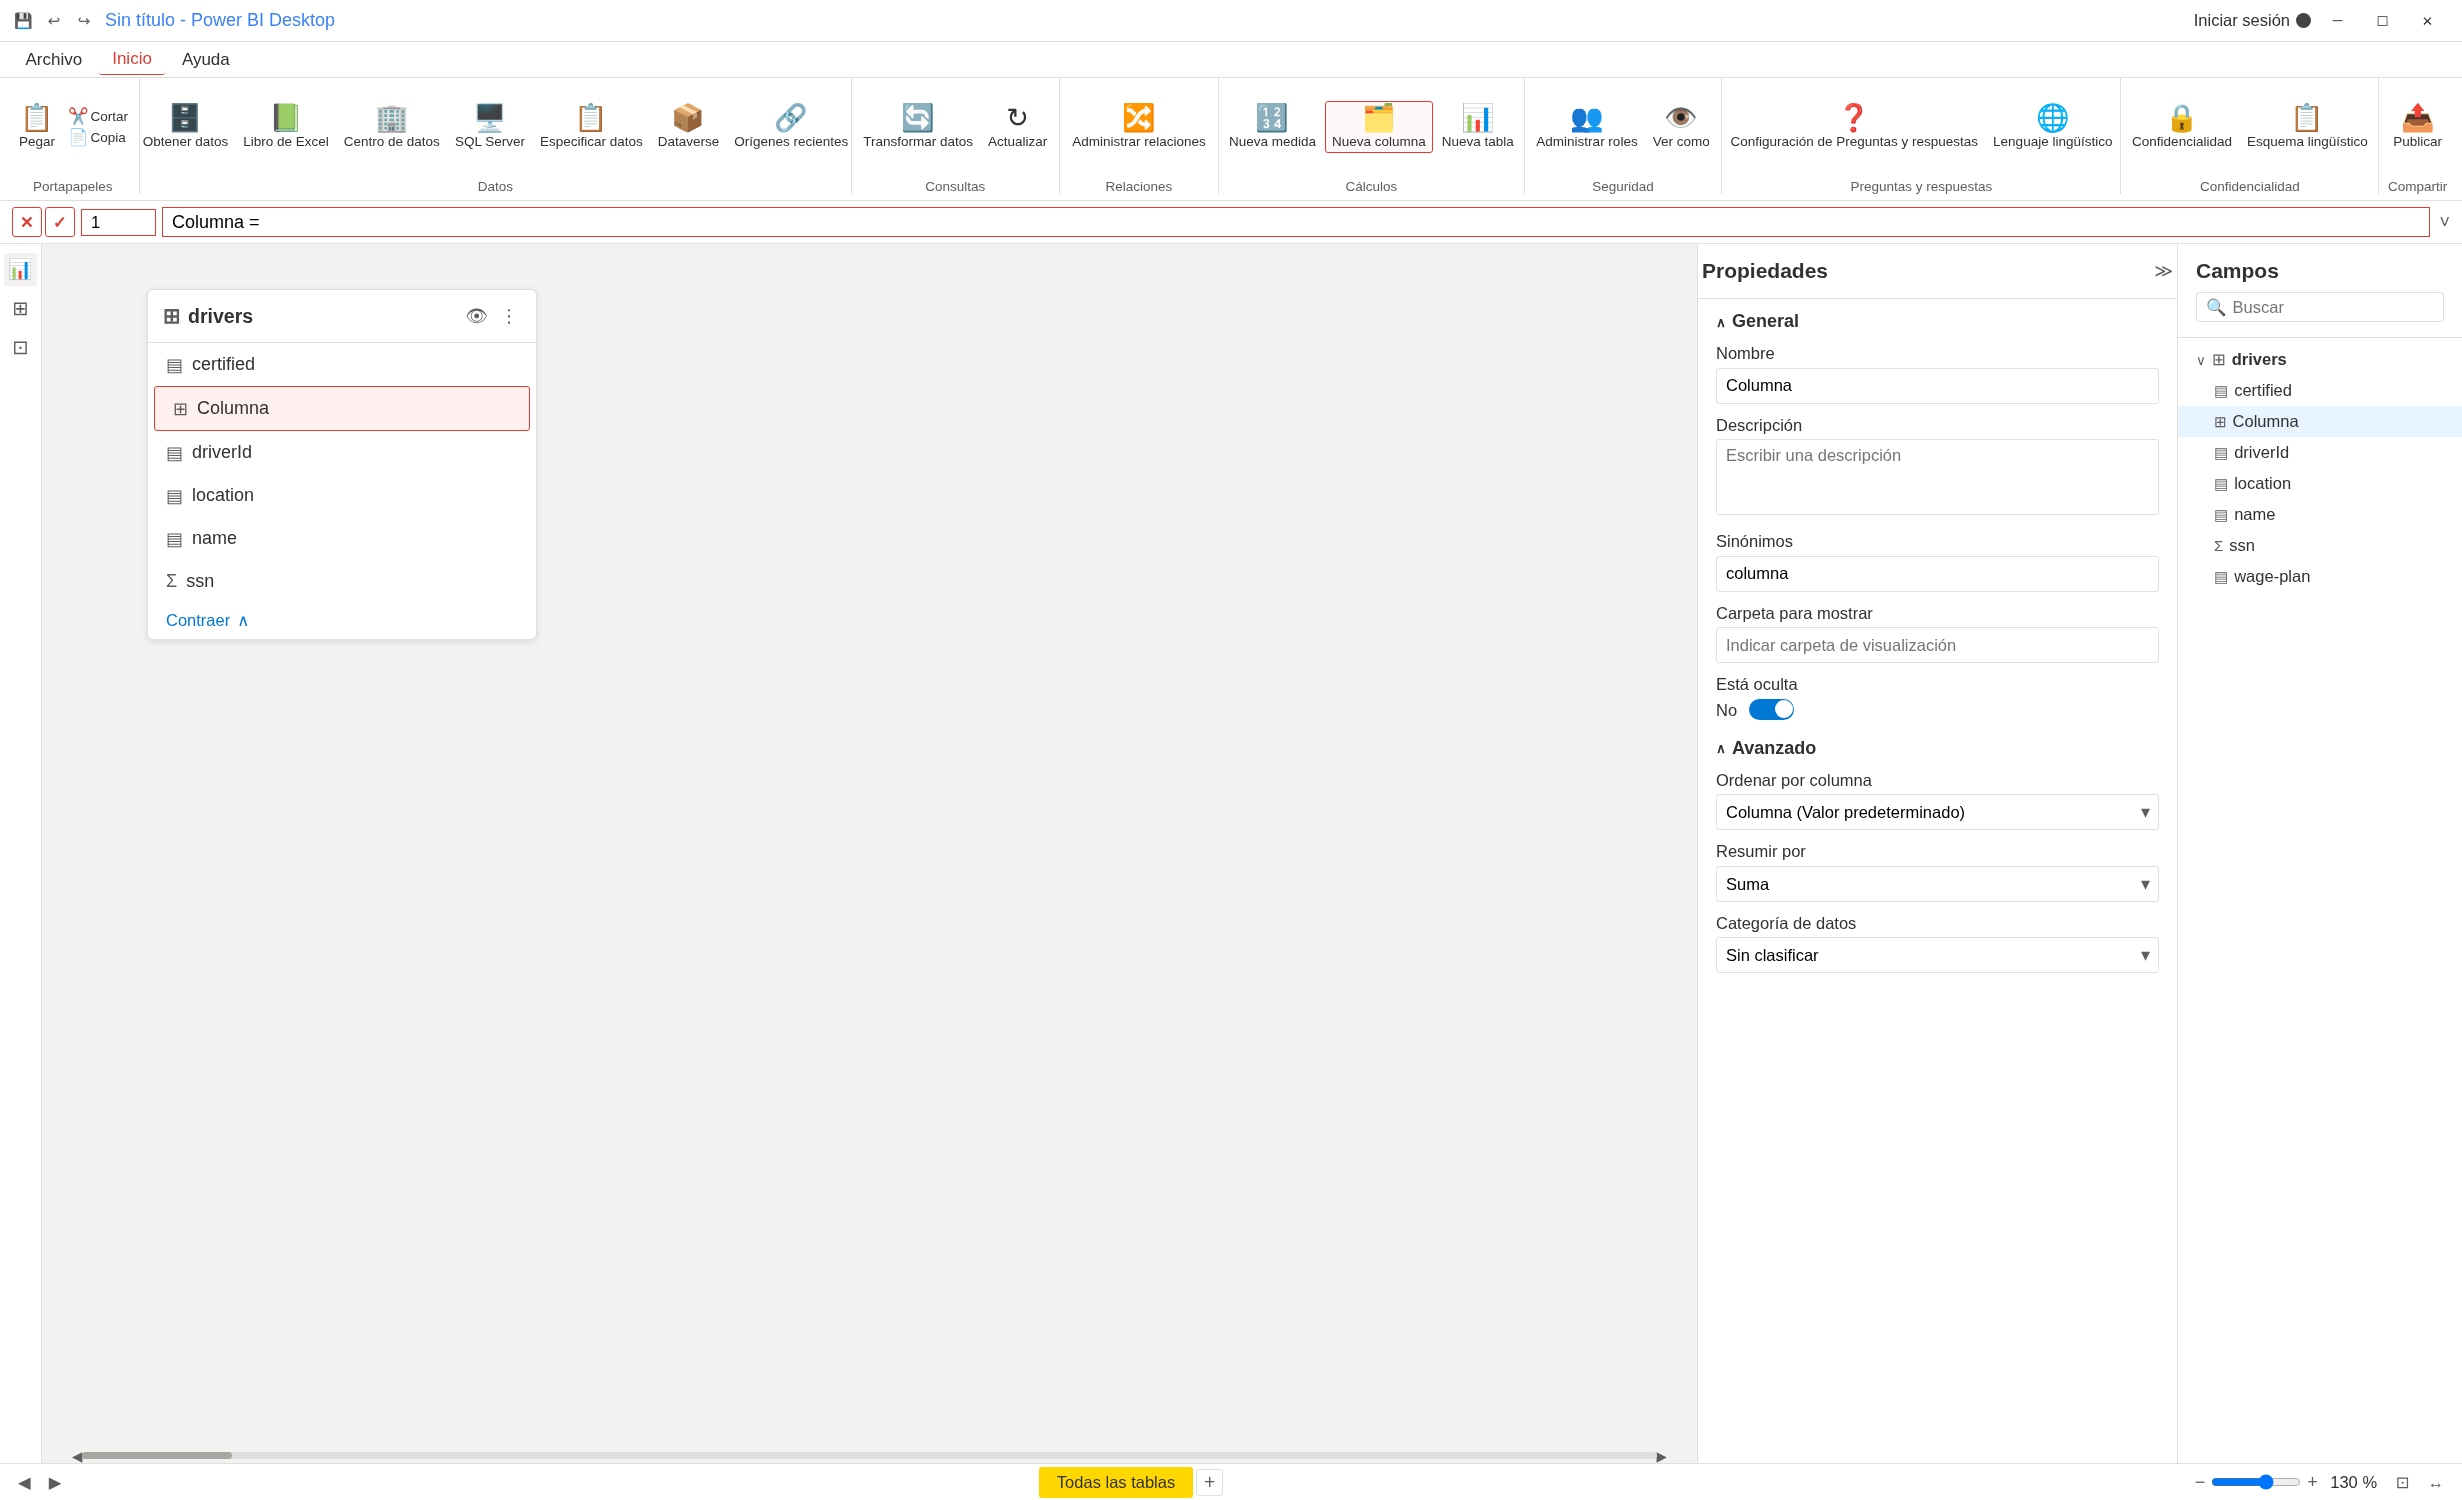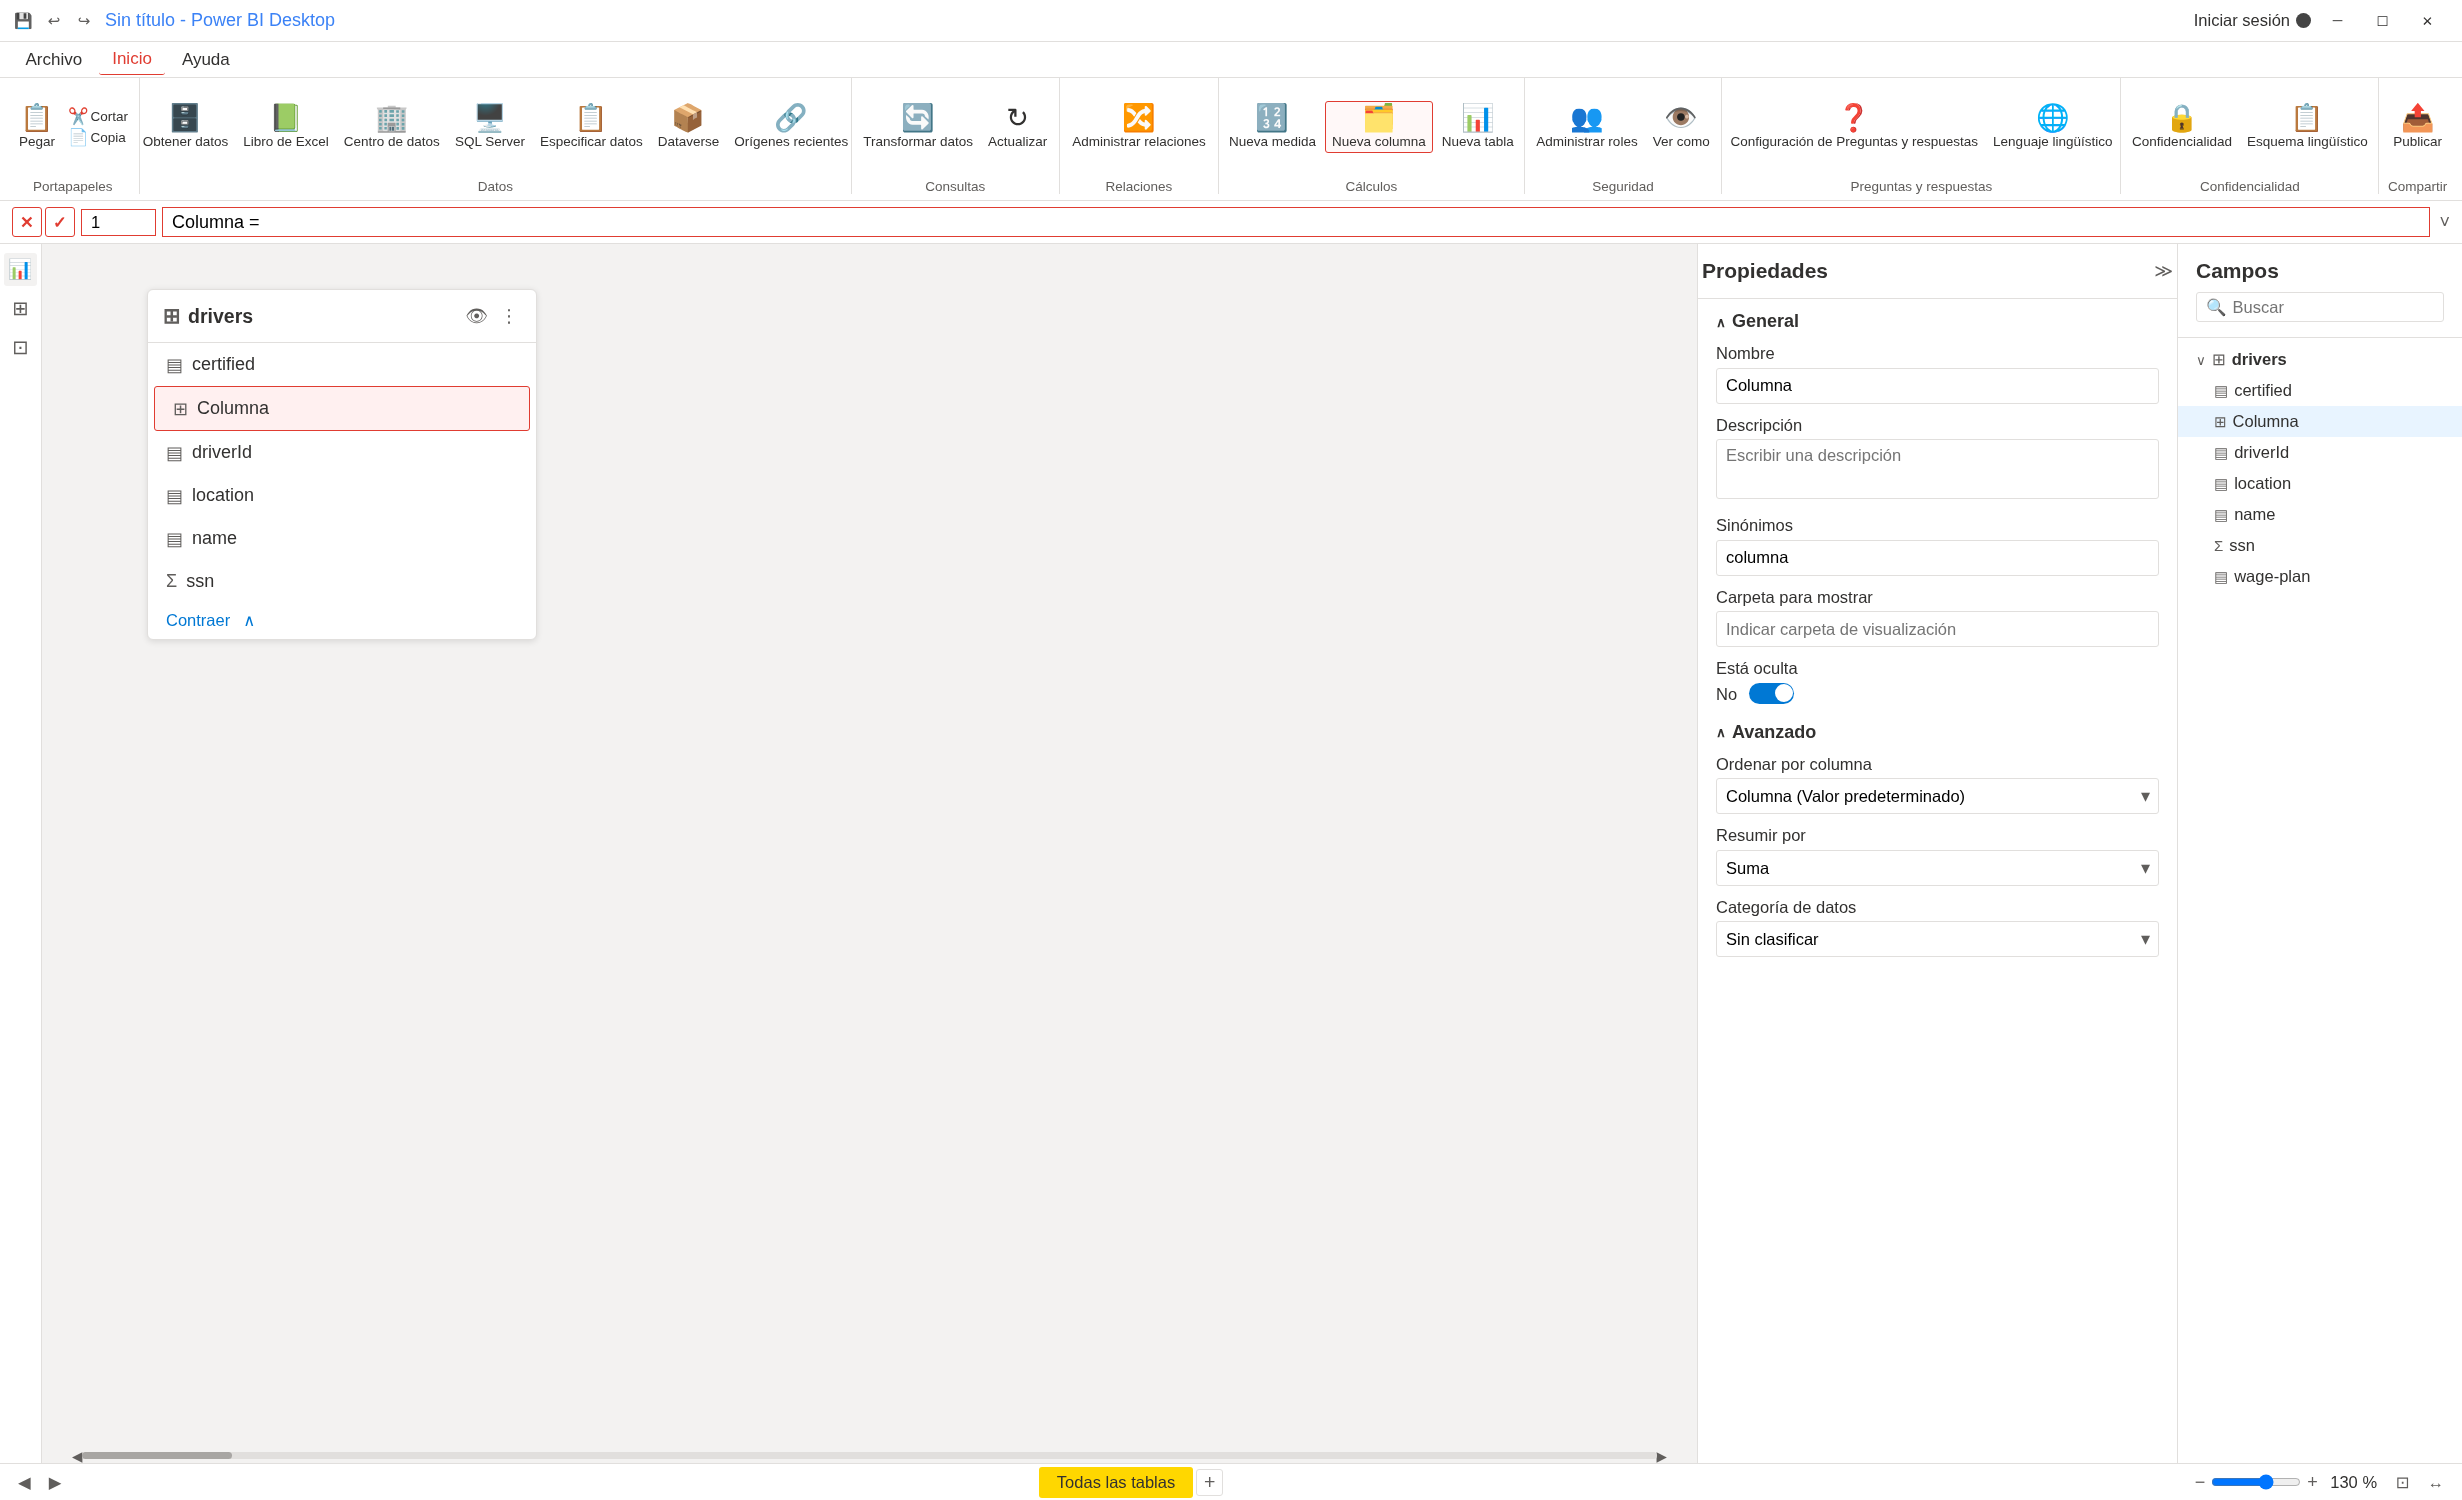--- a/index.html
+++ b/index.html
@@ -212,21 +212,21 @@
       margin: 0 6px;
     }
     .table-row .row-icon { font-size: 18px; color: #605e5c; }
     .collapse-btn {
       padding: 9px 18px;
       font-size: 16.5px;
       color: #0078d4;
       cursor: pointer;
       display: flex;
       align-items: center;
-      gap: 13px;
+      gap: 7px;
     }
 
     
     .right-panel {
       width: 480px;
       background: #fff;
       border-left: 0.7px solid #e1dfdd;
       display: flex;
       flex-direction: column;
       overflow-y: auto;
@@ -267,21 +267,21 @@
       width: 100%;
       height: 36px;
       border: 0.7px solid #e1dfdd;
       padding: 0 9px;
       font-size: 16.5px;
       border-radius: 3px;
       background: #fff;
     }
     .prop-textarea {
       width: 100%;
-      height: 60px;
+      height: 76px;
       border: 0.7px solid #e1dfdd;
       padding: 6px 9px;
       font-size: 16.5px;
       border-radius: 3px;
       background: #fff;
       resize: none;
     }
     .prop-select {
       width: 100%;
       height: 36px;

